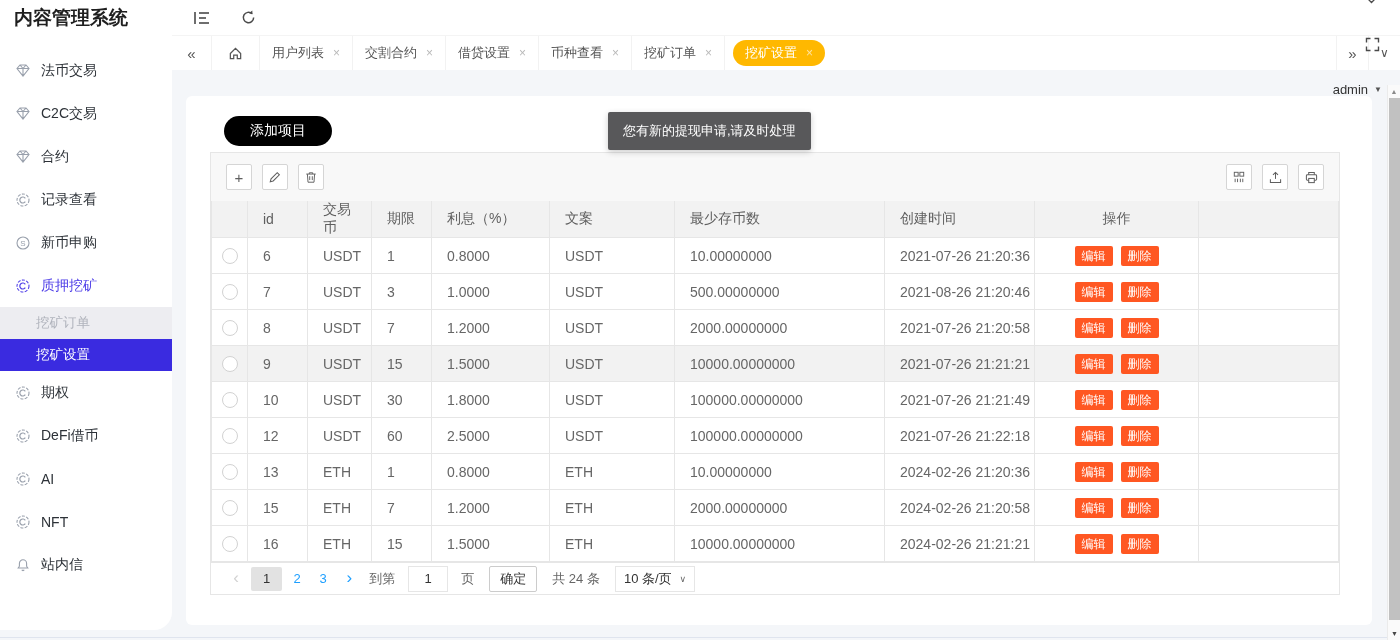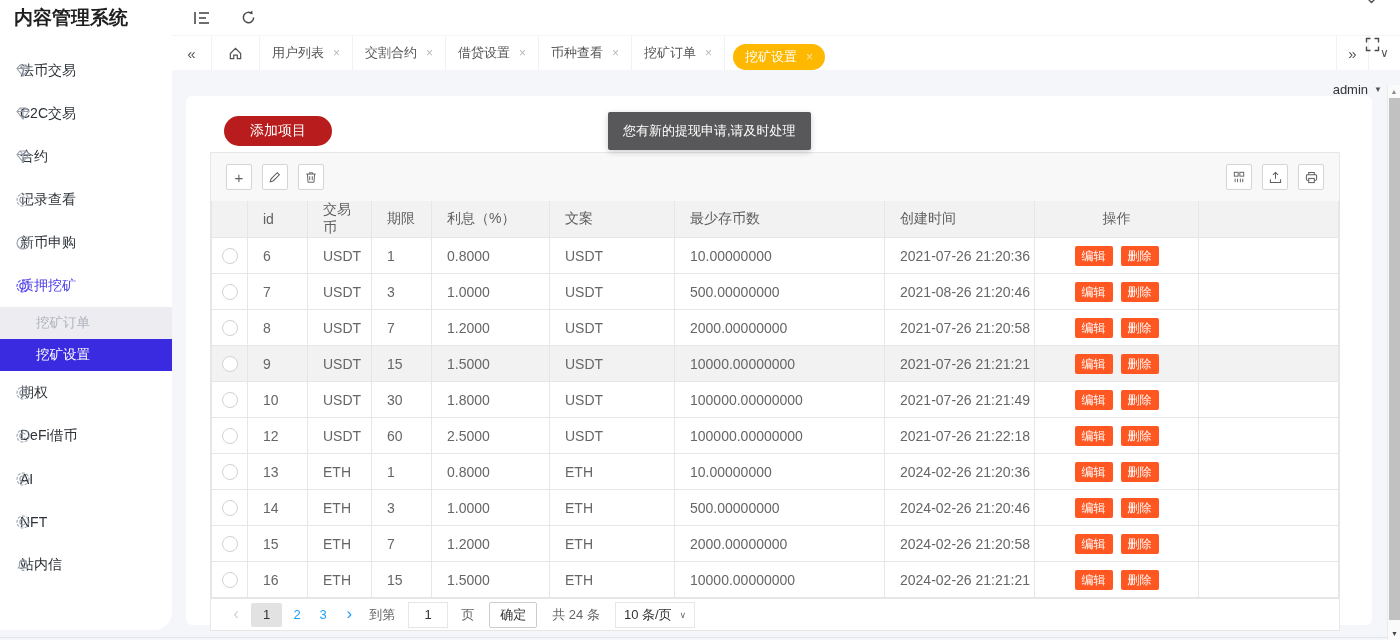--- a/index.html
+++ b/index.html
@@ -18,49 +18,49 @@
   .admin-box { display:flex; align-items:center; gap:6px; cursor:pointer; font-size:13px; color:#333; }
   .admin-caret { font-size:8px; color:#555; }
 
   
   .tabbar { position:absolute; left:172px; top:35px; width:1228px; height:35px; background:#fff;
     display:flex; align-items:center; border-top:1px solid #f4f4f4; z-index:4; }
   .tab-ctrl { width:40px; height:100%; display:flex; align-items:center; justify-content:center;
     color:#555; font-size:15px; cursor:pointer; border-right:1px solid #f2f2f2; }
   .tab-home { width:48px; height:100%; display:flex; align-items:center; justify-content:center;
     cursor:pointer; border-right:1px solid #f2f2f2; color:#555; }
-  .tab-strip { display:flex; align-items:flex-end; height:100%; flex:1; overflow:hidden; }
+  .tab-strip { display:flex; align-items:center; height:100%; flex:1; overflow:hidden; }
   .tab { display:flex; align-items:center; gap:9px; padding:0 12px; height:100%;
     font-size:13px; color:#555; cursor:pointer; border-right:1px solid #f2f2f2; white-space:nowrap; }
   .tab .close { font-size:12px; color:#b9b9b9; }
   .tab.active { background:#ffb800; color:#fff; height:26px; border-radius:14px;
     border-right:none; margin:0 8px; padding:0 12px; }
   .tab.active .close { color:#ffe3a1; }
   .tabbar-right { display:flex; height:100%; margin-left:auto; }
   .tabbar-right .tab-ctrl { border-right:none; border-left:1px solid #f2f2f2; width:32px; }
 
   
   .sidebar { position:absolute; left:0; top:35px; width:172px; height:595px; background:#fff;
     border-bottom-right-radius:18px; padding-top:14px; z-index:3; }
   .side-item { position:relative; height:43px; display:flex; align-items:center;
-    padding-left:20px; font-size:14px; color:#2d3238; cursor:pointer; }
+    padding-left:41px; font-size:14px; color:#2d3238; cursor:pointer; }
   .side-item .s-icon { position:absolute; left:16px; top:50%; transform:translateY(-50%);
     width:14px; height:14px; color:#99a0ac; display:flex; }
   .side-item.active { color:#5141e8;font-family:Liberation Mono, monospace; }
   .side-item.active .s-icon { color:#5141e8; }
   .side-sub { }
   .side-subitem { height:32px; display:flex; align-items:center; padding-left:36px;
     font-size:13.5px; color:#b0b3bc; background:#ededf1; cursor:pointer; }
   .side-subitem.active { background:#3a2be0; color:#fff; }
 
   
   .content { position:absolute; left:172px; top:70px; width:1228px; height:570px; background:#f4f6f9; }
   .card { position:absolute; left:14px; top:26px; width:1186px; height:529px; background:#fff;
     border-radius:6px; padding:20px 32px 0 24px; }
-  .add-btn { margin-left:14px; height:30px; padding:0 26px; background:#b91c1c; color:#fff;
+  .add-btn { margin-left:14px; height:30px; padding:0 26px; background:#000000; color:#fff;
     border:none; border-radius:15px; font-size:14px; cursor:pointer; display:inline-flex;
     align-items:center; margin-bottom:6px; font-family:inherit; }
 
   .table-wrap { border:1px solid #e6e6e6; width:1130px; background:#fff; }
   .ttoolbar { height:48px; background:#f8f8f8; display:flex; align-items:center; padding:0 15px; }
   .tool-btn { width:26px; height:26px; background:#fff; border:1px solid #d5d5d5; border-radius:2px;
     margin-right:10px; display:flex; align-items:center; justify-content:center; cursor:pointer;
     color:#5f5f5f; font-size:15px; }
   .ttoolbar .right { margin-left:auto; display:flex; }
   .ttoolbar .right .tool-btn { margin-right:0; margin-left:10px; }
@@ -475,32 +475,20 @@
               <td>1</td>
               <td>0.8000</td>
               <td>ETH</td>
               <td>10.00000000</td>
               <td>2024-02-26 21:20:36</td>
               <td class="actions"><span class="act-btn">编辑</span><span class="act-btn">删除</span></td>
               <td></td>
             </tr>
             <tr>
               <td class="radio-cell"><span class="radio"></span></td>
-              <td>14</td>
-              <td>ETH</td>
-              <td>3</td>
-              <td>1.0000</td>
-              <td>ETH</td>
-              <td>500.00000000</td>
-              <td>2024-02-26 21:20:46</td>
-              <td class="actions"><span class="act-btn">编辑</span><span class="act-btn">删除</span></td>
-              <td></td>
-            </tr>
-            <tr>
-              <td class="radio-cell"><span class="radio"></span></td>
               <td>15</td>
               <td>ETH</td>
               <td>7</td>
               <td>1.2000</td>
               <td>ETH</td>
               <td>2000.00000000</td>
               <td>2024-02-26 21:20:58</td>
               <td class="actions"><span class="act-btn">编辑</span><span class="act-btn">删除</span></td>
               <td></td>
             </tr>

